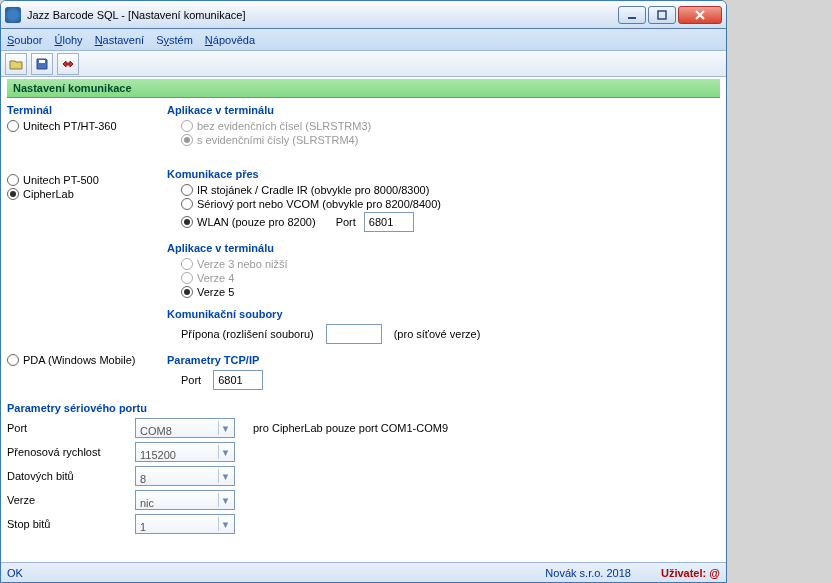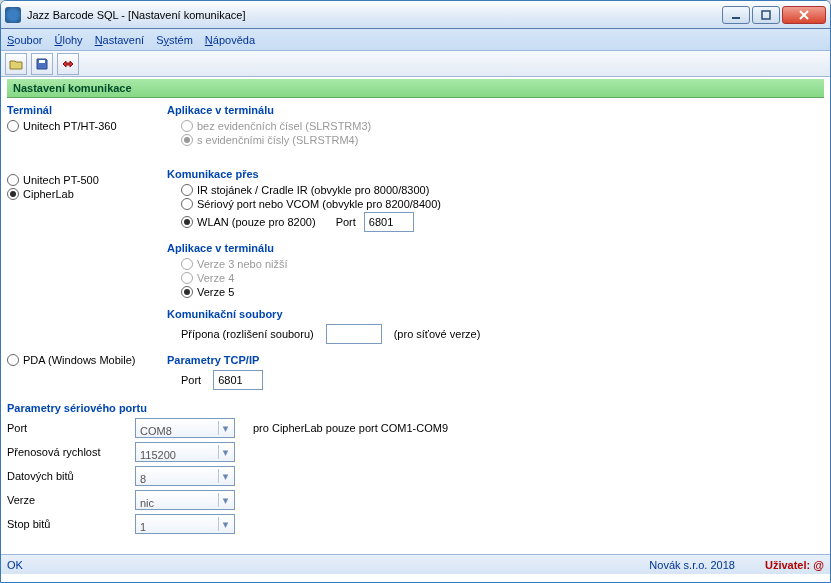--- a/index.html
+++ b/index.html
@@ -1,17 +1,17 @@
 <!DOCTYPE html>
 <html><head>
 <meta charset="utf-8">
 <style>
   * { box-sizing: border-box; font-family: Tahoma, Verdana, sans-serif; font-size: 11px; }
   body { margin: 0; background: #d4d4d4; }
-  .window { width: 831px; height: 583px; background: #fff; border: 1px solid #3a79b7; border-radius: 6px 6px 0 0; overflow: hidden; position: relative; }
+  .window { width: 727px; height: 583px; background: #fff; border: 1px solid #3a79b7; border-radius: 6px 6px 0 0; overflow: hidden; position: relative; }
   .titlebar { height: 28px; background: linear-gradient(#fdfefe, #e6eef8 45%, #cfe0f4); display: flex; align-items: center; padding: 0 4px; border-bottom: 1px solid #5a7da8; }
   .titlebar .icon-app { width: 16px; height: 16px; margin-right: 6px; background: radial-gradient(circle,#3b7fc2 40%,#1e4d80); border-radius: 3px; }
   .titlebar .title { color: #000; flex: 1; }
   .winbtns { display: flex; gap: 2px; }
   .winbtn { width: 28px; height: 18px; border-radius: 3px; border: 1px solid #5a7da8; background: linear-gradient(#f2f7fc,#cdddee); display:flex;align-items:center;justify-content:center;color:#2b4c75;cursor:pointer;}
   .winbtn.close { background: linear-gradient(#f19f91,#d8442d); color:#fff; width:44px; border-color:#a33; }
   .winbtn svg { width:10px;height:10px; }
   .menubar { height: 22px; background: linear-gradient(#d6e6f8,#c7dcf3); border-bottom: 1px solid #9bb7d9; display:flex; align-items:center; padding: 0 6px; gap: 12px; }
   .menubar span { color:#003399; cursor:pointer; }
   .menubar span u { text-decoration: underline; }
@@ -31,21 +31,21 @@
   .radio { width:12px;height:12px;border:1px solid #666;border-radius:50%;background:#fff;display:inline-flex;align-items:center;justify-content:center;flex-shrink:0;}
   .radio.on::after{content:'';width:6px;height:6px;border-radius:50%;background:#2b2b2b;}
   .radio.dis { border-color:#aaa; }
   .radio.dis.on::after{ background:#999; }
   .muted { color:#9a9a9a; }
   .input { height:20px;border:1px solid #7a9ac0;background:#fff;padding:0 4px;display:inline-flex;align-items:center;}
   .select { width:100px;height:20px;border:1px solid #7a9ac0;background:linear-gradient(#fff,#eef3fa);display:inline-flex;align-items:flex-end;padding:0 4px;position:relative;color:#555;}
   .select .arr{position:absolute;right:2px;top:2px;width:14px;height:14px;border-left:1px solid #b8c8de;color:#6a88b0;display:flex;align-items:center;justify-content:center;}
   .cols { display:flex; gap:30px; }
   .ind1 { margin-left: 14px; }
-  .statusbar { height:20px; border-top:1px solid #9db8da; background:linear-gradient(#e8f0fa,#d6e4f4); display:flex; align-items:center; padding:0 6px; gap:30px; position:absolute; bottom:8px; left:0; right:0;}
+  .statusbar { height:20px; border-top:1px solid #9db8da; background:linear-gradient(#e8f0fa,#d6e4f4); display:flex; align-items:center; padding:0 6px; gap:30px; position:absolute; bottom:0; left:0; right:0;}
   .statusbar .seg { color:#003399; }
   .statusbar .red { color:#b00000; font-weight:bold; }
   .serial-grid { display:grid; grid-template-columns: 120px 110px auto; row-gap:4px; column-gap:8px; align-items:center;}
   .top-grid { display:grid; grid-template-columns: 150px 1fr; column-gap:10px; }
 </style>
 </head>
 <body>
 
 <div class="window">
   <div class="titlebar">

